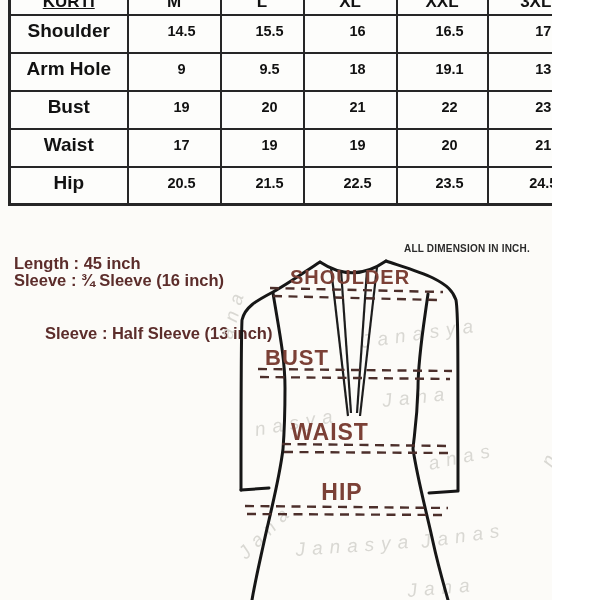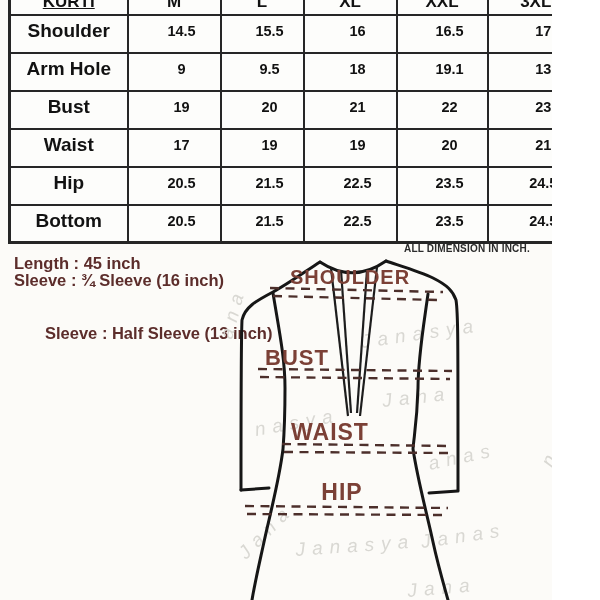--- a/index.html
+++ b/index.html
@@ -95,28 +95,20 @@
       <td class="val">21</td>
     </tr>
     <tr class="data">
       <td class="rowlabel">Hip</td>
       <td class="val">20.5</td>
       <td class="val">21.5</td>
       <td class="val">22.5</td>
       <td class="val">23.5</td>
       <td class="val">24.5</td>
     </tr>
-    <tr class="data">
-      <td class="rowlabel">Bottom</td>
-      <td class="val">20.5</td>
-      <td class="val">21.5</td>
-      <td class="val">22.5</td>
-      <td class="val">23.5</td>
-      <td class="val">24.5</td>
-    </tr>
   </tbody>
     </table>
 
   <div class="dim-note">ALL DIMENSION IN INCH.</div>
   <div class="note-left n1">Length : 45 inch</div>
   <div class="note-left n2">Sleeve : ¾ Sleeve (16 inch)</div>
   <div class="note-left n3">Sleeve : Half Sleeve (13 inch)</div>
 
   <svg class="diagram" width="600" height="600" viewBox="0 0 600 600">
 

